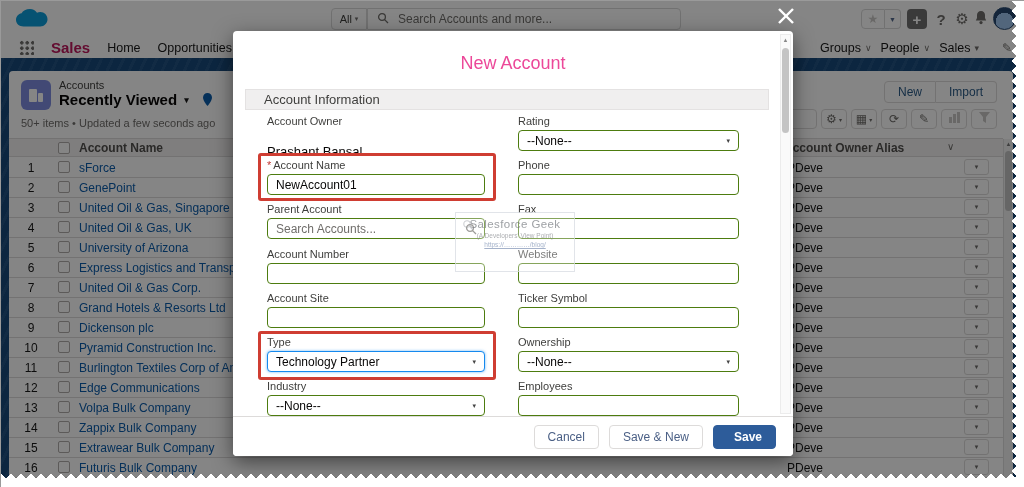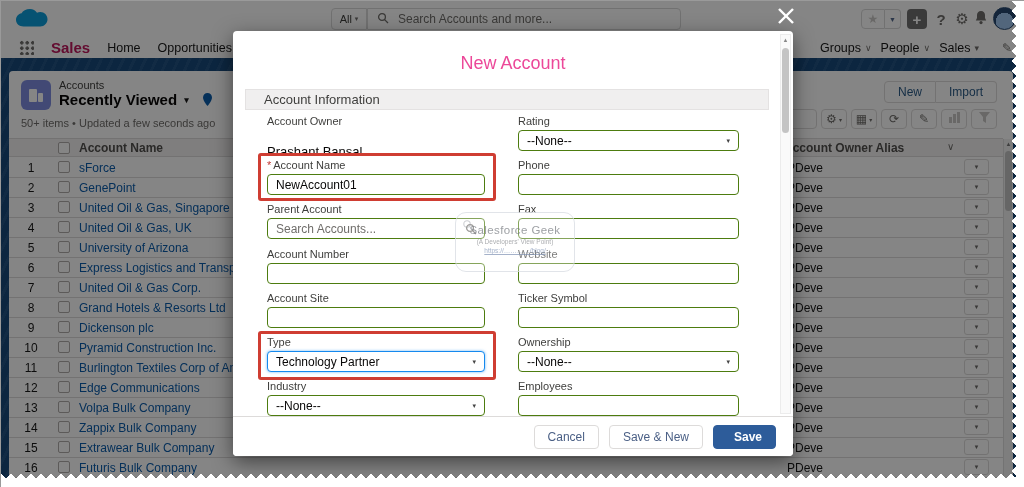--- a/index.html
+++ b/index.html
@@ -107,22 +107,22 @@
             border-radius:0 0 4px 4px;display:flex;align-items:center;justify-content:flex-end;gap:10px;
             padding-right:17px;z-index:6;}
   .mbtn{height:24px;padding:0 13px;border:1px solid #dddbda;border-radius:4px;background:#fff;color:#4a5f85;
         font-size:12px;display:flex;align-items:center;}
   .mbtn.primary{background:#2d5c9a;border-color:#2d5c9a;color:#fff;font-weight:bold;padding-left:20px;}
   .m-sb{position:absolute;top:3px;right:2px;width:11px;bottom:42px;background:#fafafa;border:1px solid #ececec;}
   .m-sb .up{font-size:6px;color:#888;text-align:center;line-height:11px;}
   .m-sb .thumb{position:absolute;left:1px;right:1px;top:13px;height:85px;background:#c4c4c4;border-radius:4px;}
   
   .wm{position:absolute;left:222px;top:181px;width:120px;height:60px;z-index:5;opacity:.8;
-      border:1px solid #dadee4;background:rgba(255,255,255,.4);border-radius:11px;text-align:center;
-      color:#8c8f94;padding-top:11px;}
+      border:1px solid #dadee4;background:rgba(255,255,255,.4);border-radius:0;text-align:center;
+      color:#8c8f94;padding-top:5px;}
   .wm-mag{position:absolute;left:6px;top:4px;opacity:.7;}
   .wm-title{font-size:11.5px;letter-spacing:.4px;color:#85888d;}
   .wm-sub{font-size:6.5px;margin-top:2px;color:#97999d;}
   .wm-link{font-size:6.5px;margin-top:2px;color:#8fa0bd;text-decoration:underline;}
   
   .hl{position:absolute;border:3px solid #cf3d32;border-radius:3px;z-index:130;}
   .hl1{left:257px;top:152px;width:238px;height:48px;}
   .hl2{left:257px;top:330px;width:238px;height:49px;}
   
   .modal-close{position:absolute;left:773px;top:5px;z-index:130;width:24px;height:24px;

